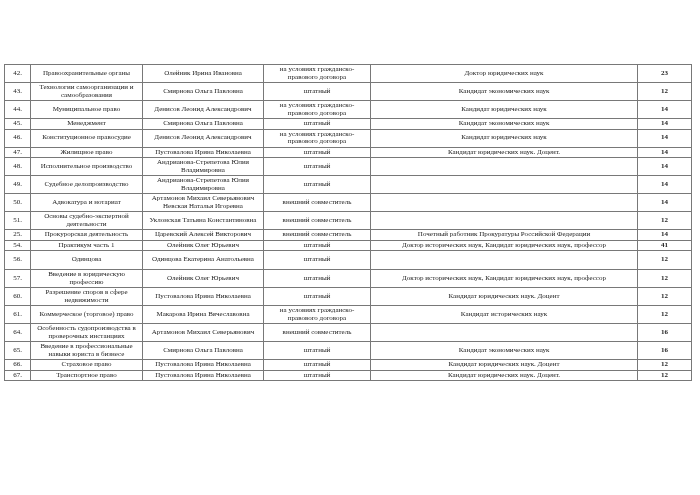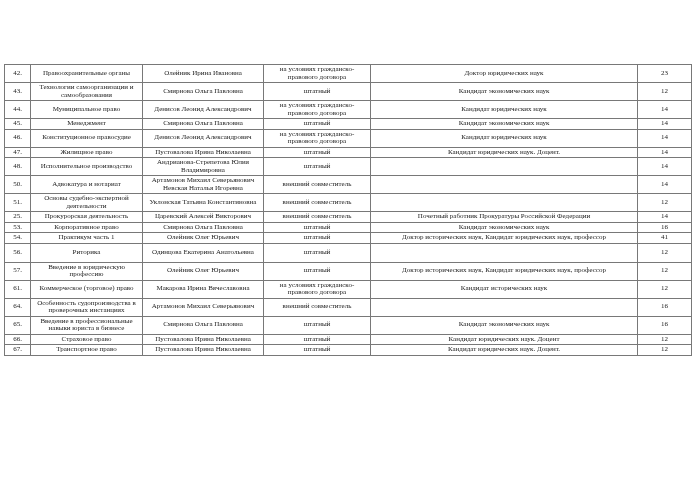--- a/index.html
+++ b/index.html
@@ -35,21 +35,21 @@
     word-wrap: break-word;
   }
   td.cell-num {
     font-size: 7px;
     margin-top: 28px;
   }
   td.cell-teacher {
     white-space: pre-line;
   }
   td.cell-hours {
-    font-weight: 400;
+    font-weight: 700;
     font-size: 7.5px;
   }
   tr.tall td {
     height: 16px;
     text-align: center;
   }
 </style>
 </head>
 <body>
 
@@ -114,20 +114,28 @@
     </tr>
         <tr>
       <td class="cell-num">48.</td>
       <td class="cell-subject">Исполнительное производство</td>
       <td class="cell-teacher">Андрианова-Стрепетова Юлия Владимировна</td>
       <td class="cell-employment">штатный</td>
       <td class="cell-degree"></td>
       <td class="cell-hours">14</td>
     </tr>
         <tr>
+      <td class="cell-num">49.</td>
+      <td class="cell-subject">Судебное делопроизводство</td>
+      <td class="cell-teacher">Андрианова-Стрепетова Юлия Владимировна</td>
+      <td class="cell-employment">штатный</td>
+      <td class="cell-degree"></td>
+      <td class="cell-hours">14</td>
+    </tr>
+        <tr>
       <td class="cell-num">50.</td>
       <td class="cell-subject">Адвокатура и нотариат</td>
       <td class="cell-teacher">Артамонов Михаил Северьянович
 Невская Наталья Игоревна</td>
       <td class="cell-employment">внешний совместитель</td>
       <td class="cell-degree"></td>
       <td class="cell-hours">14</td>
     </tr>
         <tr>
       <td class="cell-num">51.</td>
@@ -139,49 +147,49 @@
     </tr>
         <tr>
       <td class="cell-num">25.</td>
       <td class="cell-subject">Прокурорская деятельность</td>
       <td class="cell-teacher">Царевский Алексей Викторович</td>
       <td class="cell-employment">внешний совместитель</td>
       <td class="cell-degree">Почетный работник Прокуратуры Российской Федерации</td>
       <td class="cell-hours">14</td>
     </tr>
         <tr>
-      <td class="cell-num">53.</td>
-      <td class="cell-subject">Корпоративное право</td>
-      <td class="cell-teacher">Смирнова Ольга Павловна</td>
-      <td class="cell-employment">штатный</td>
-      <td class="cell-degree">Кандидат экономических наук</td>
-      <td class="cell-hours">16</td>
-    </tr>
-        <tr>
       <td class="cell-num">54.</td>
       <td class="cell-subject">Практикум часть 1</td>
       <td class="cell-teacher">Олейник Олег Юрьевич</td>
       <td class="cell-employment">штатный</td>
       <td class="cell-degree">Доктор исторических наук, Кандидат юридических наук, профессор</td>
       <td class="cell-hours">41</td>
     </tr>
         <tr class="tall">
       <td class="cell-num">56.</td>
-      <td class="cell-subject">Риторика</td>
+      <td class="cell-subject">Одинцова</td>
       <td class="cell-teacher">Одинцова Екатерина Анатольевна</td>
       <td class="cell-employment">штатный</td>
       <td class="cell-degree"></td>
       <td class="cell-hours">12</td>
     </tr>
         <tr>
       <td class="cell-num">57.</td>
       <td class="cell-subject">Введение в юридическую профессию</td>
       <td class="cell-teacher">Олейник Олег Юрьевич</td>
       <td class="cell-employment">штатный</td>
       <td class="cell-degree">Доктор исторических наук, Кандидат юридических наук, профессор</td>
+      <td class="cell-hours">12</td>
+    </tr>
+        <tr>
+      <td class="cell-num">60.</td>
+      <td class="cell-subject">Разрешение споров в сфере недвижимости</td>
+      <td class="cell-teacher">Пустовалова Ирина Николаевна</td>
+      <td class="cell-employment">штатный</td>
+      <td class="cell-degree">Кандидат юридических наук. Доцент</td>
       <td class="cell-hours">12</td>
     </tr>
         <tr>
       <td class="cell-num">61.</td>
       <td class="cell-subject">Коммерческое (торговое) право</td>
       <td class="cell-teacher">Макарова Ирина Вячеславовна</td>
       <td class="cell-employment">на условиях гражданско-правового договора</td>
       <td class="cell-degree">Кандидат исторических наук</td>
       <td class="cell-hours">12</td>
     </tr>

